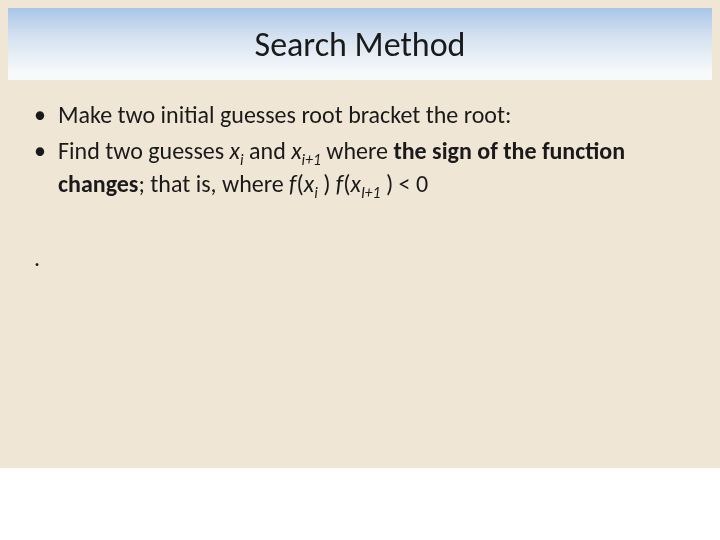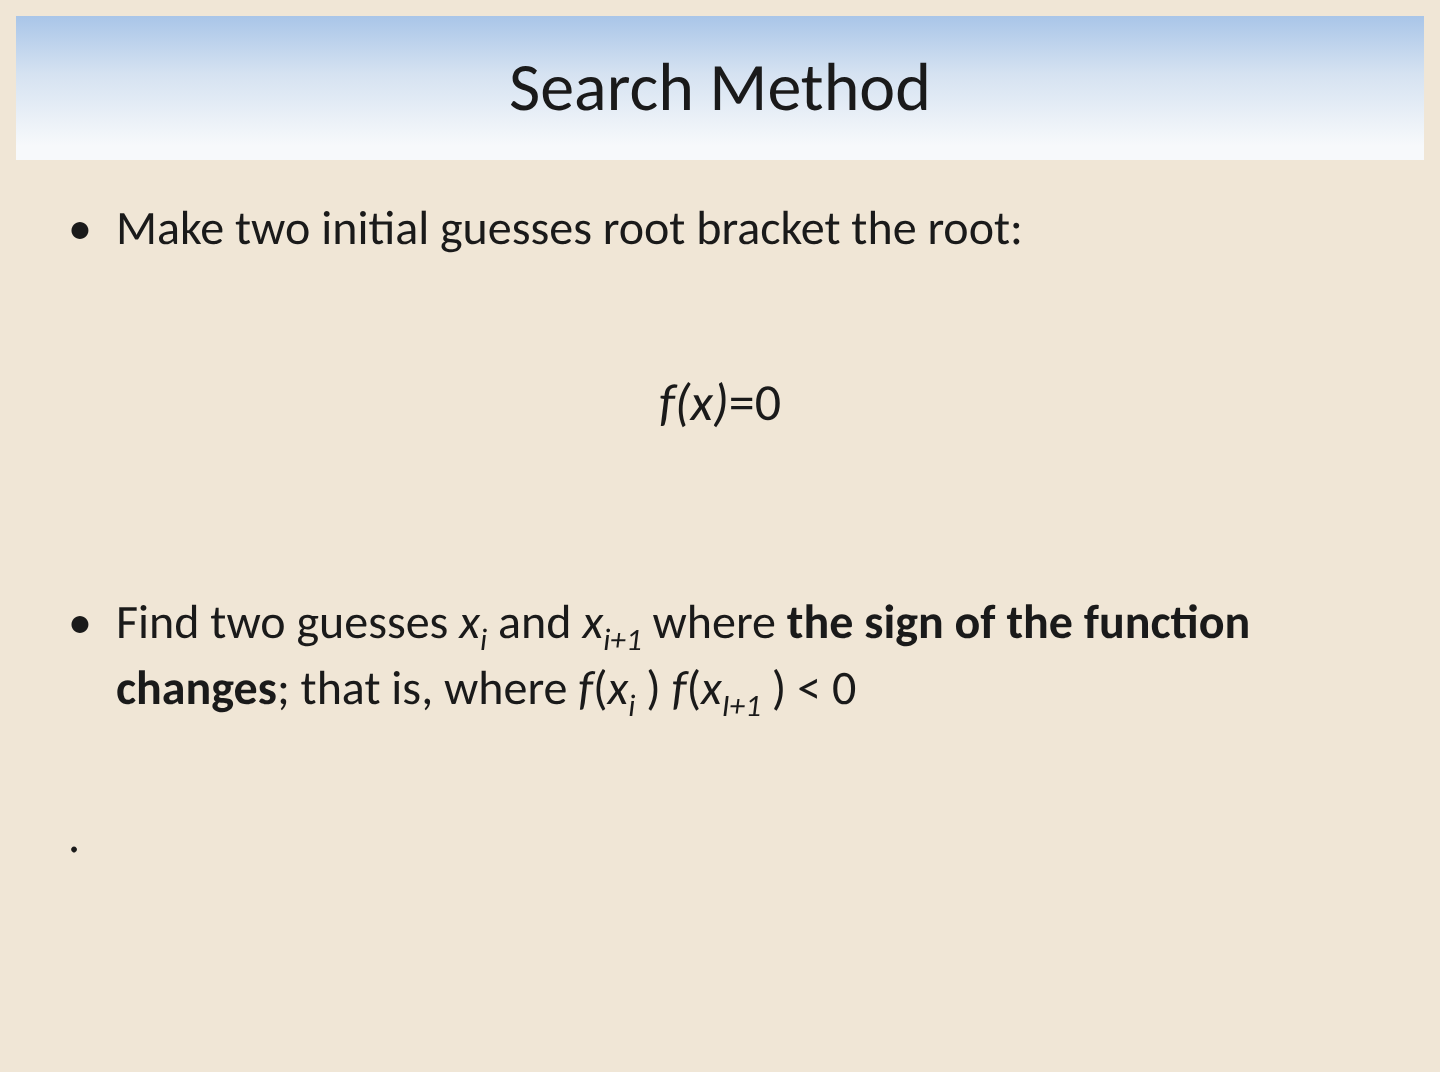--- a/index.html
+++ b/index.html
@@ -5,21 +5,21 @@
   html, body {
     margin: 0;
     padding: 0;
     width: 720px;
     height: 540px;
     overflow: hidden;
     font-family: Calibri, "Segoe UI", Arial, sans-serif;
   }
   .slide {
     width: 720px;
-    height: 536px;
+    height: 468px;
     background: #f0e6d6;
     position: relative;
     box-sizing: border-box;
   }
   .title-bar {
     position: absolute;
     top: 8px;
     left: 8px;
     right: 8px;
     height: 72px;
@@ -85,23 +85,20 @@
     <h1>Search Method</h1>
   </div>
 
   <div class="content">
 
     <div class="bullet">
       <div class="dot">•</div>
       <div class="txt">Make two initial guesses root bracket the root:</div>
     </div>
 
-    <div class="equation-row">
-      <span>f(x)</span><span class="eq-zero">=0</span>
-    </div>
 
     <div class="bullet b2">
       <div class="dot">•</div>
       <div class="txt">
         <span>Find two guesses </span><span class="ital">x</span><span class="sub">i</span><span> and </span><span class="ital">x</span><span class="sub">i+1</span><span> where </span><span class="bold">the sign of the function changes</span><span>; that is, where </span><span class="ital">f</span><span>(</span><span class="ital">x</span><span class="sub">i</span><span> )</span><span> </span><span class="ital">f</span><span>(</span><span class="ital">x</span><span class="sub">I+1</span><span> )</span><span> &lt; 0</span>
       </div>
     </div>
 
     <div class="lone-dot">.</div>
 

